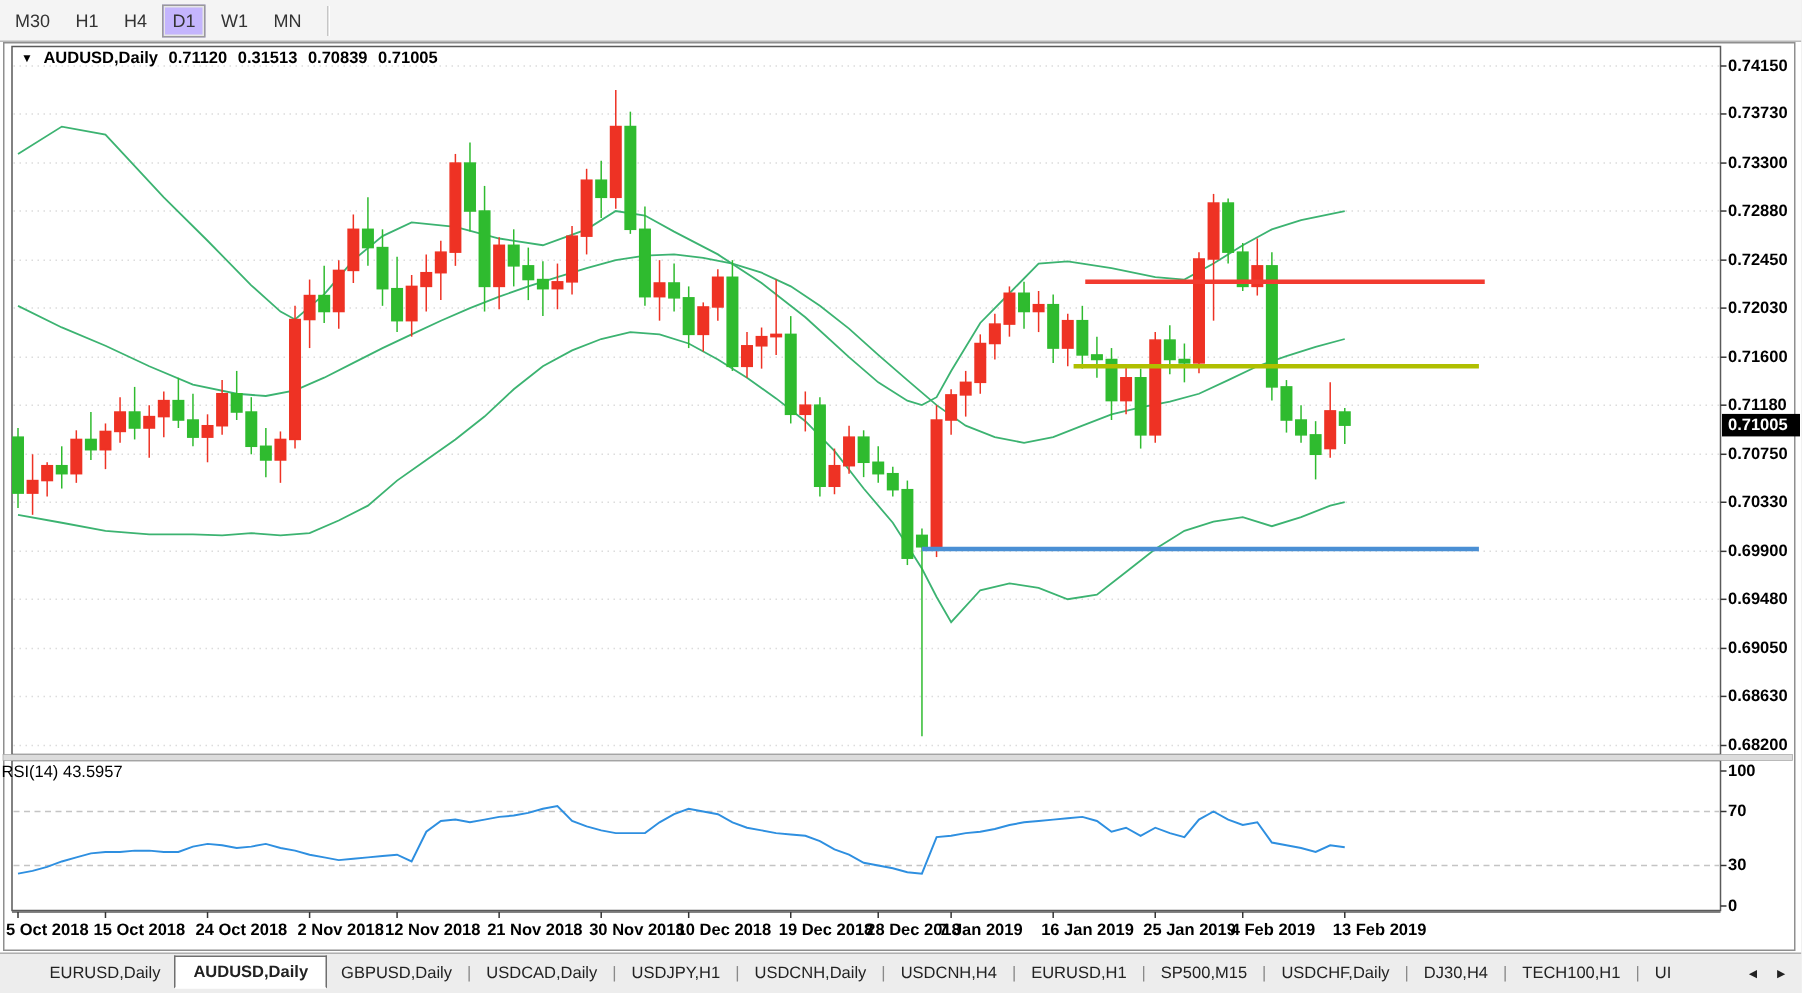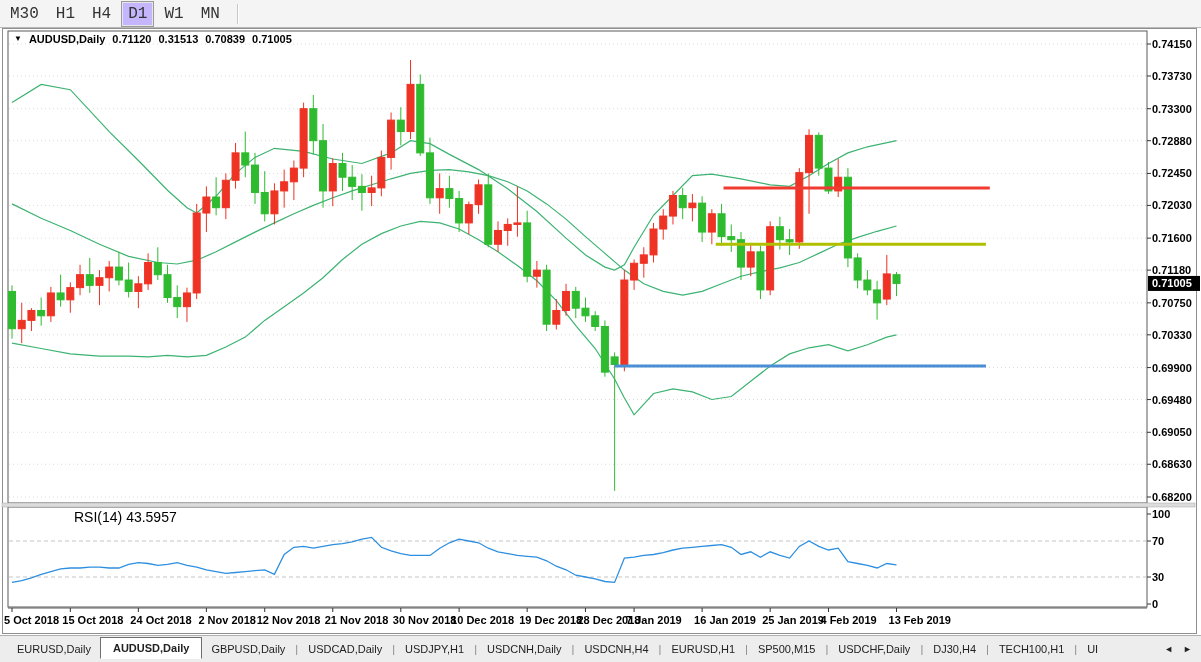--- a/index.html
+++ b/index.html
@@ -1,27 +1,27 @@
 <!DOCTYPE html>
 <html><head>
 <meta charset="utf-8">
 <style>
   html,body{margin:0;padding:0;background:#e8e8e8;}
   .page{position:relative;width:1201px;height:662px;background:#fff;font-family:"Liberation Sans",sans-serif;overflow:hidden;}
   .toolbar{position:absolute;left:0;top:0;width:1201px;height:28px;background:#f4f4f4;border-bottom:1px solid #b9b9b9;display:flex;align-items:center;z-index:3;box-sizing:border-box;}
-  .tf-btn{margin-left:3px;padding:3px 6px;font-size:16px;color:#333;border:1px solid transparent;background:transparent;font-family:Liberation Mono, monospace;cursor:default;}
+  .tf-btn{margin-left:3px;padding:3px 6px;font-size:12px;color:#333;border:1px solid transparent;background:transparent;font-family:Liberation Sans, sans-serif;cursor:default;}
   .tf-btn.active{border:1px solid #9a9a9a;background:#c4b5fd;box-shadow:inset 0 0 0 1px #e6e6e6;}
   .toolbar .sep{width:1px;height:20px;background:#c6c6c6;margin-left:10px;border-right:1px solid #fff;}
   .chart-window{position:absolute;left:2px;top:28px;width:1195px;height:606px;background:#fff;border:1px solid #8f8f8f;z-index:1;box-sizing:border-box;}
   svg.chart{position:absolute;left:0;top:0;z-index:2;}
   .chart-title{position:absolute;left:14px;top:33px;z-index:4;font-size:11px;font-weight:bold;color:#000;display:flex;align-items:center;gap:5px;white-space:nowrap;}
   .chart-title .tri{font-size:8px;position:relative;top:-1px;}
   .chart-title span{margin-right:2px;}
-  .rsi-title{position:absolute;left:26px;top:509px;z-index:4;font-size:14px;color:#000;white-space:nowrap;padding-left:48px;}
-  .tabbar{position:absolute;left:0;top:635px;width:1201px;height:27px;background:#ededed;border-top:1px solid #b0b0b0;display:flex;align-items:center;z-index:3;box-sizing:border-box;padding-left:8px;font-size:11px;color:#222;}
+  .rsi-title{position:absolute;left:1px;top:509px;z-index:4;font-size:11px;color:#000;white-space:nowrap;}
+  .tabbar{position:absolute;left:0;top:635px;width:1201px;height:27px;background:#ededed;border-top:1px solid #b0b0b0;display:flex;align-items:center;z-index:3;box-sizing:border-box;padding-left:24px;font-size:11px;color:#222;}
   .tab{padding:4px 9px;white-space:nowrap;cursor:default;}
   .tab.active{background:#fff;border:1px solid #6f6f6f;border-bottom:1px solid #fff;font-weight:bold;padding:4px 12px;margin-top:-2px;}
   .tab-sep{color:#8a8a8a;padding:0 1px;}
   .tab-scroll{margin-left:auto;display:flex;gap:4px;padding-right:6px;}
   .tab-scroll .arr{font-size:9px;color:#222;padding:2px 3px;cursor:default;}
 </style>
 </head>
 <body>
 
 <div class="page">

